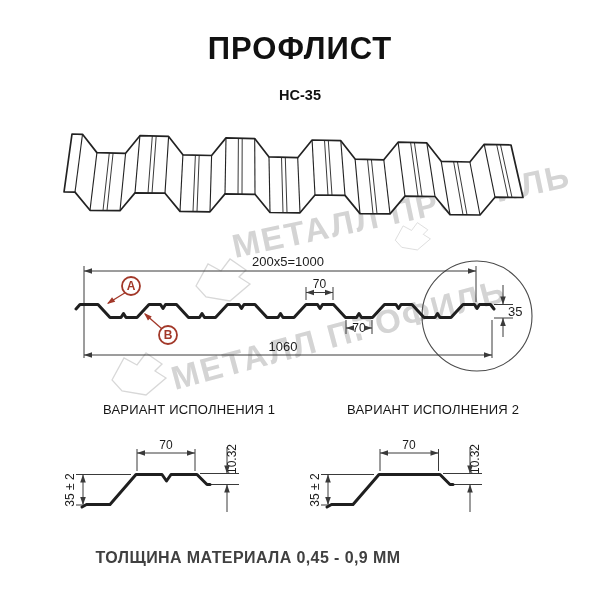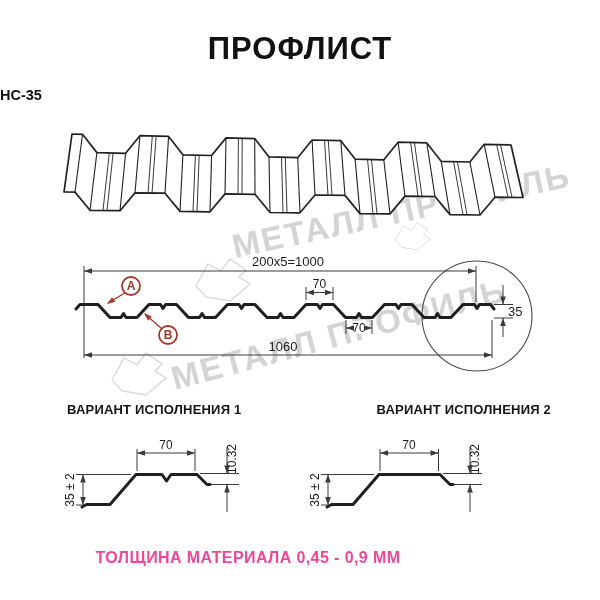--- a/index.html
+++ b/index.html
@@ -1,27 +1,27 @@
 <!DOCTYPE html>
 <html><head>
 <meta charset="utf-8">
 <style>
   html,body{margin:0;padding:0;background:#fff;}
   .canvas{position:relative;width:600px;height:600px;background:#ffffff;overflow:hidden;
           font-family:"Liberation Sans",sans-serif;color:#1c1c1c;}
   .title{position:absolute;left:0;top:31px;width:600px;text-align:center;
          font-size:31px;font-weight:800;letter-spacing:1px;color:#111;}
-  .subtitle{position:absolute;left:0;top:87px;width:600px;text-align:left;
+  .subtitle{position:absolute;left:0;top:87px;width:600px;text-align:center;
          font-size:14.5px;font-weight:700;color:#111;}
-  .variant-label{position:absolute;font-size:13px;font-weight:700;line-height:16px;
-         letter-spacing:.2px;color:#151515;}
+  .variant-label{position:absolute;font-size:13px;font-weight:400;line-height:16px;
+         letter-spacing:.2px;color:#151515;margin-left:36px;}
   .v1{left:67px;top:402px;width:230px;}
-  .v2{left:311px;top:402px;width:240px;text-align:right;}
+  .v2{left:311px;top:402px;width:240px;}
   .footer{position:absolute;left:0;top:549px;width:496px;text-align:center;
-         font-size:16px;font-weight:700;letter-spacing:.4px;color:#ec4899;}
+         font-size:16px;font-weight:700;letter-spacing:.4px;color:#404040;}
   svg{position:absolute;left:0;top:0;}
   .dim-line{stroke:#3a3a3a;stroke-width:1;fill:none;}
   .dim-text{font-family:"Liberation Sans",sans-serif;font-size:13px;fill:#1c1c1c;}
   .dim-text-s{font-family:"Liberation Sans",sans-serif;font-size:12px;fill:#1c1c1c;}
   .profile{stroke:#1f1f1f;stroke-width:3;fill:none;stroke-linejoin:round;stroke-linecap:round;}
   .wm-text{font-family:"Liberation Sans",sans-serif;font-size:33px;font-weight:700;
            fill:#d4d4d4;letter-spacing:2px;}
   .wm-shape{stroke:#d8d8d8;stroke-width:1.3;fill:none;}
   .red{stroke:#a23829;}
   .red-text{font-family:"Liberation Sans",sans-serif;font-size:12px;font-weight:700;

